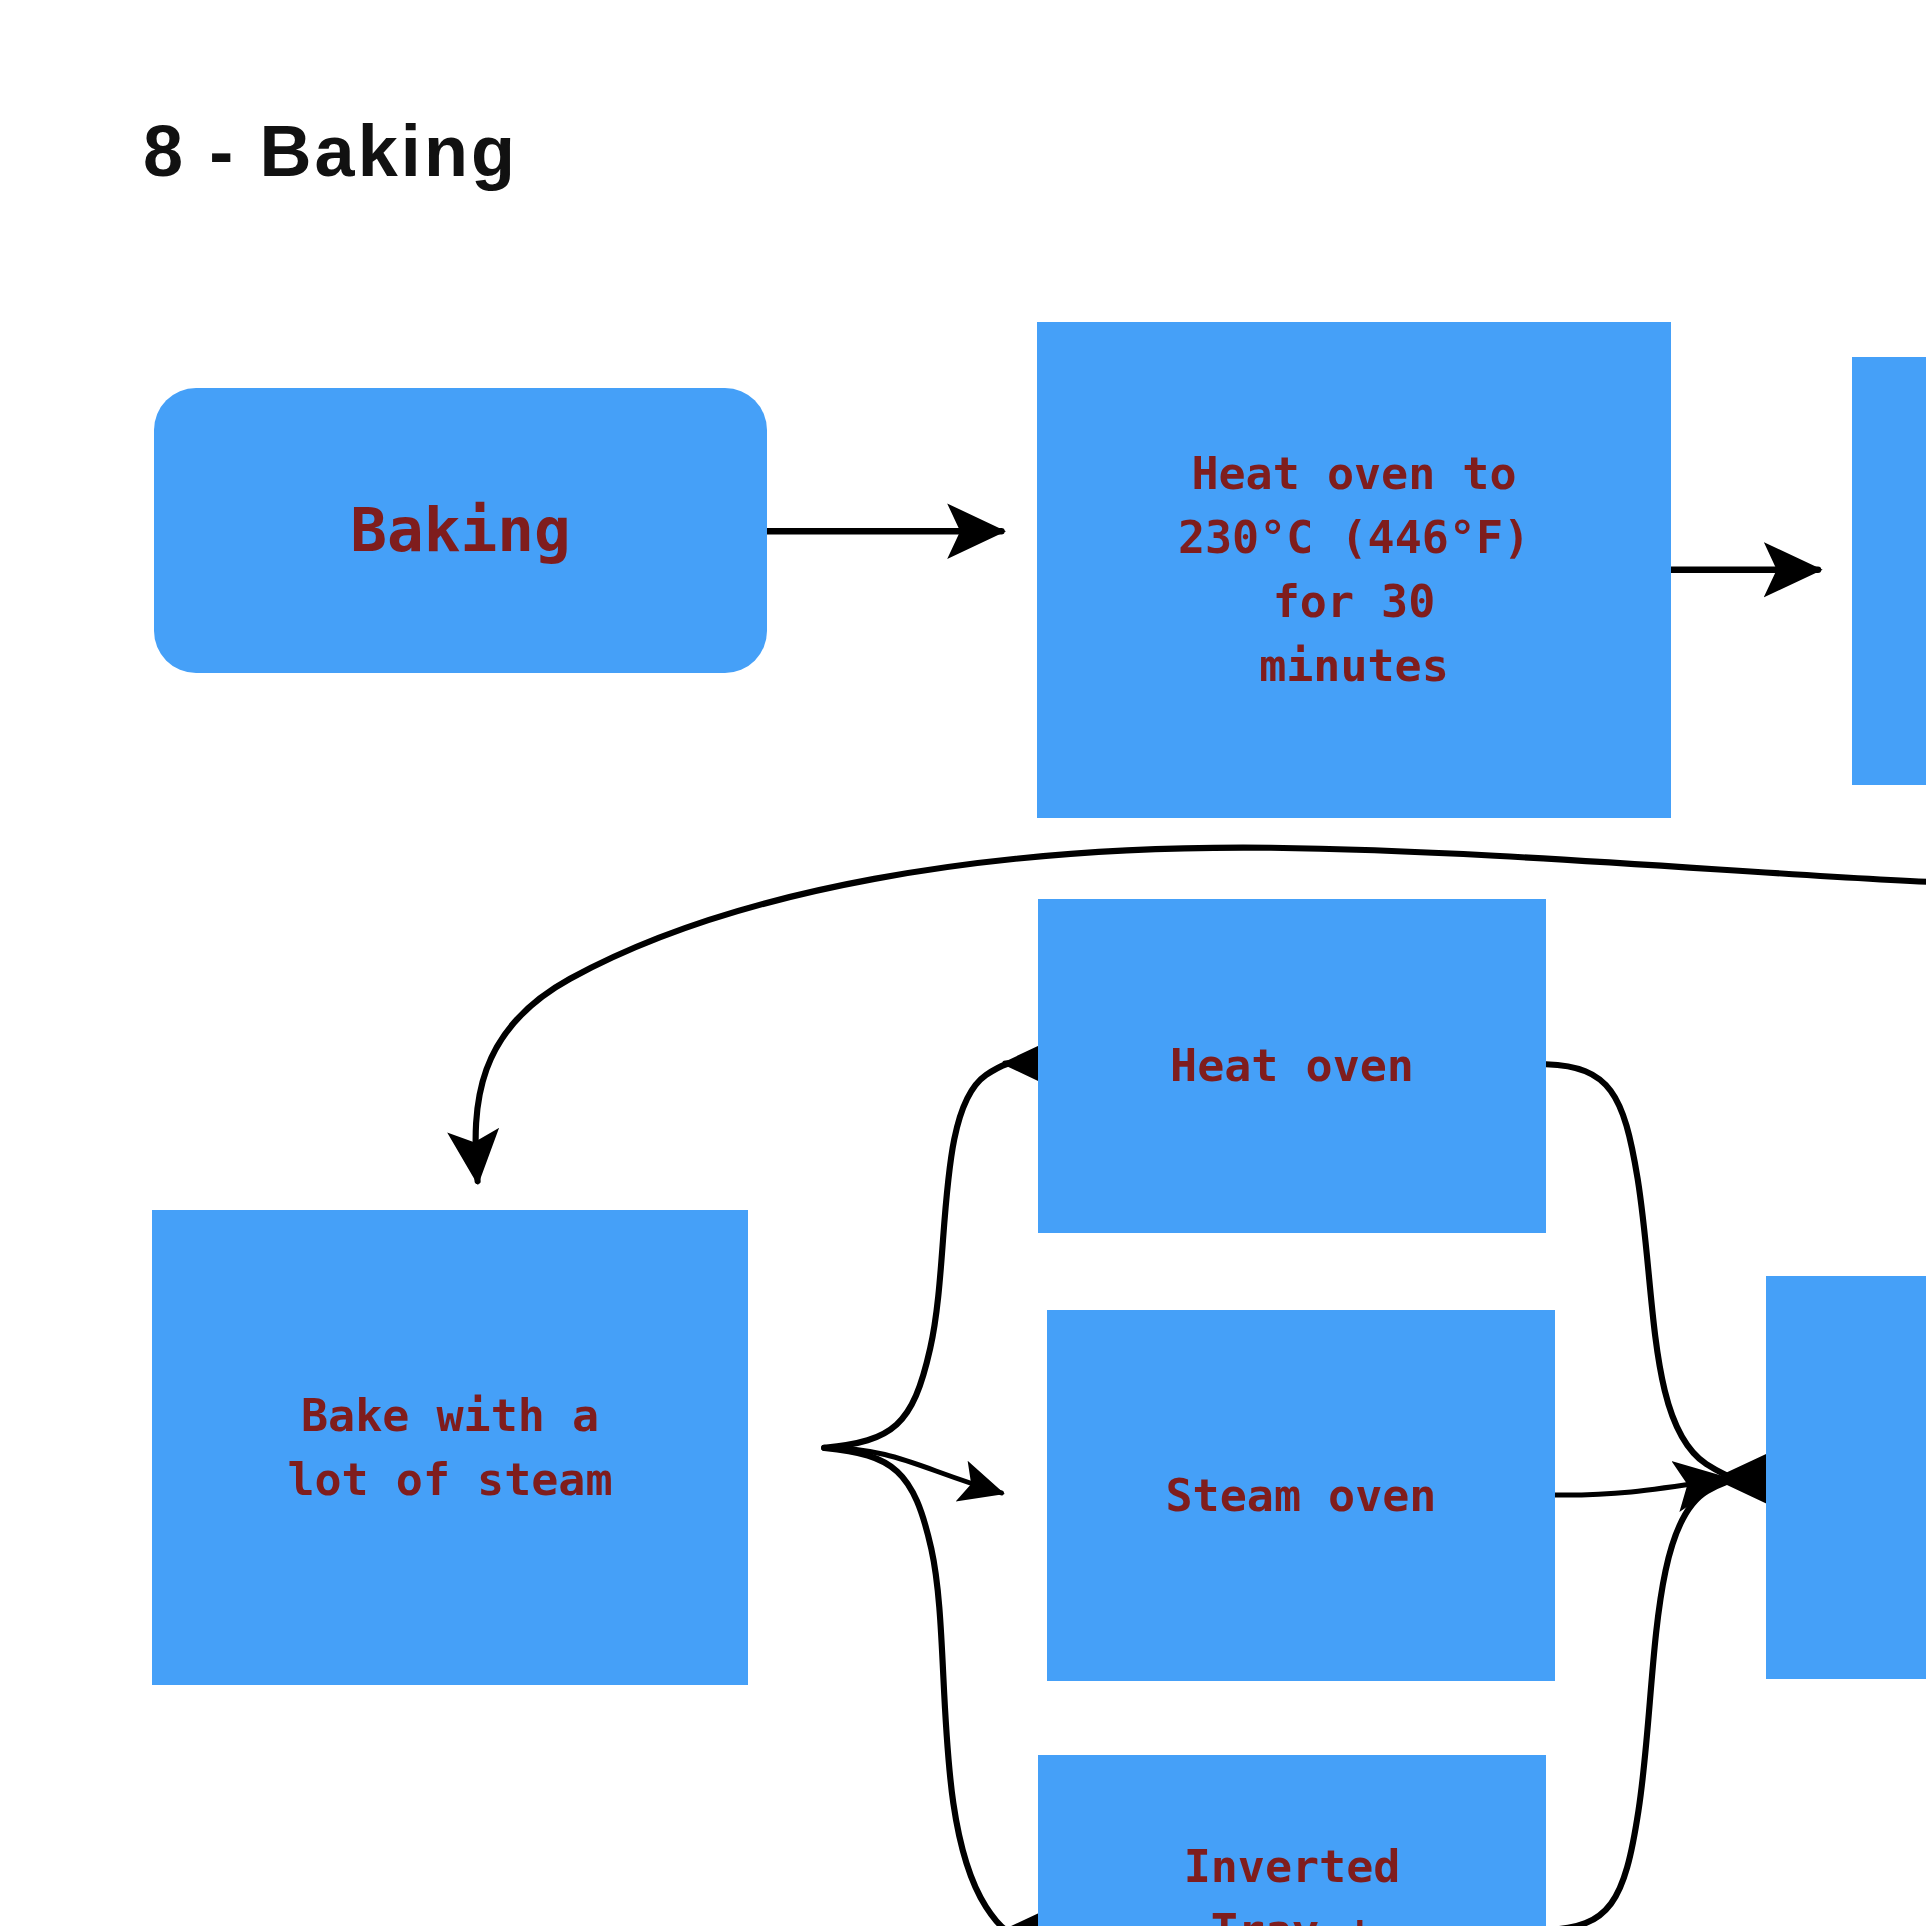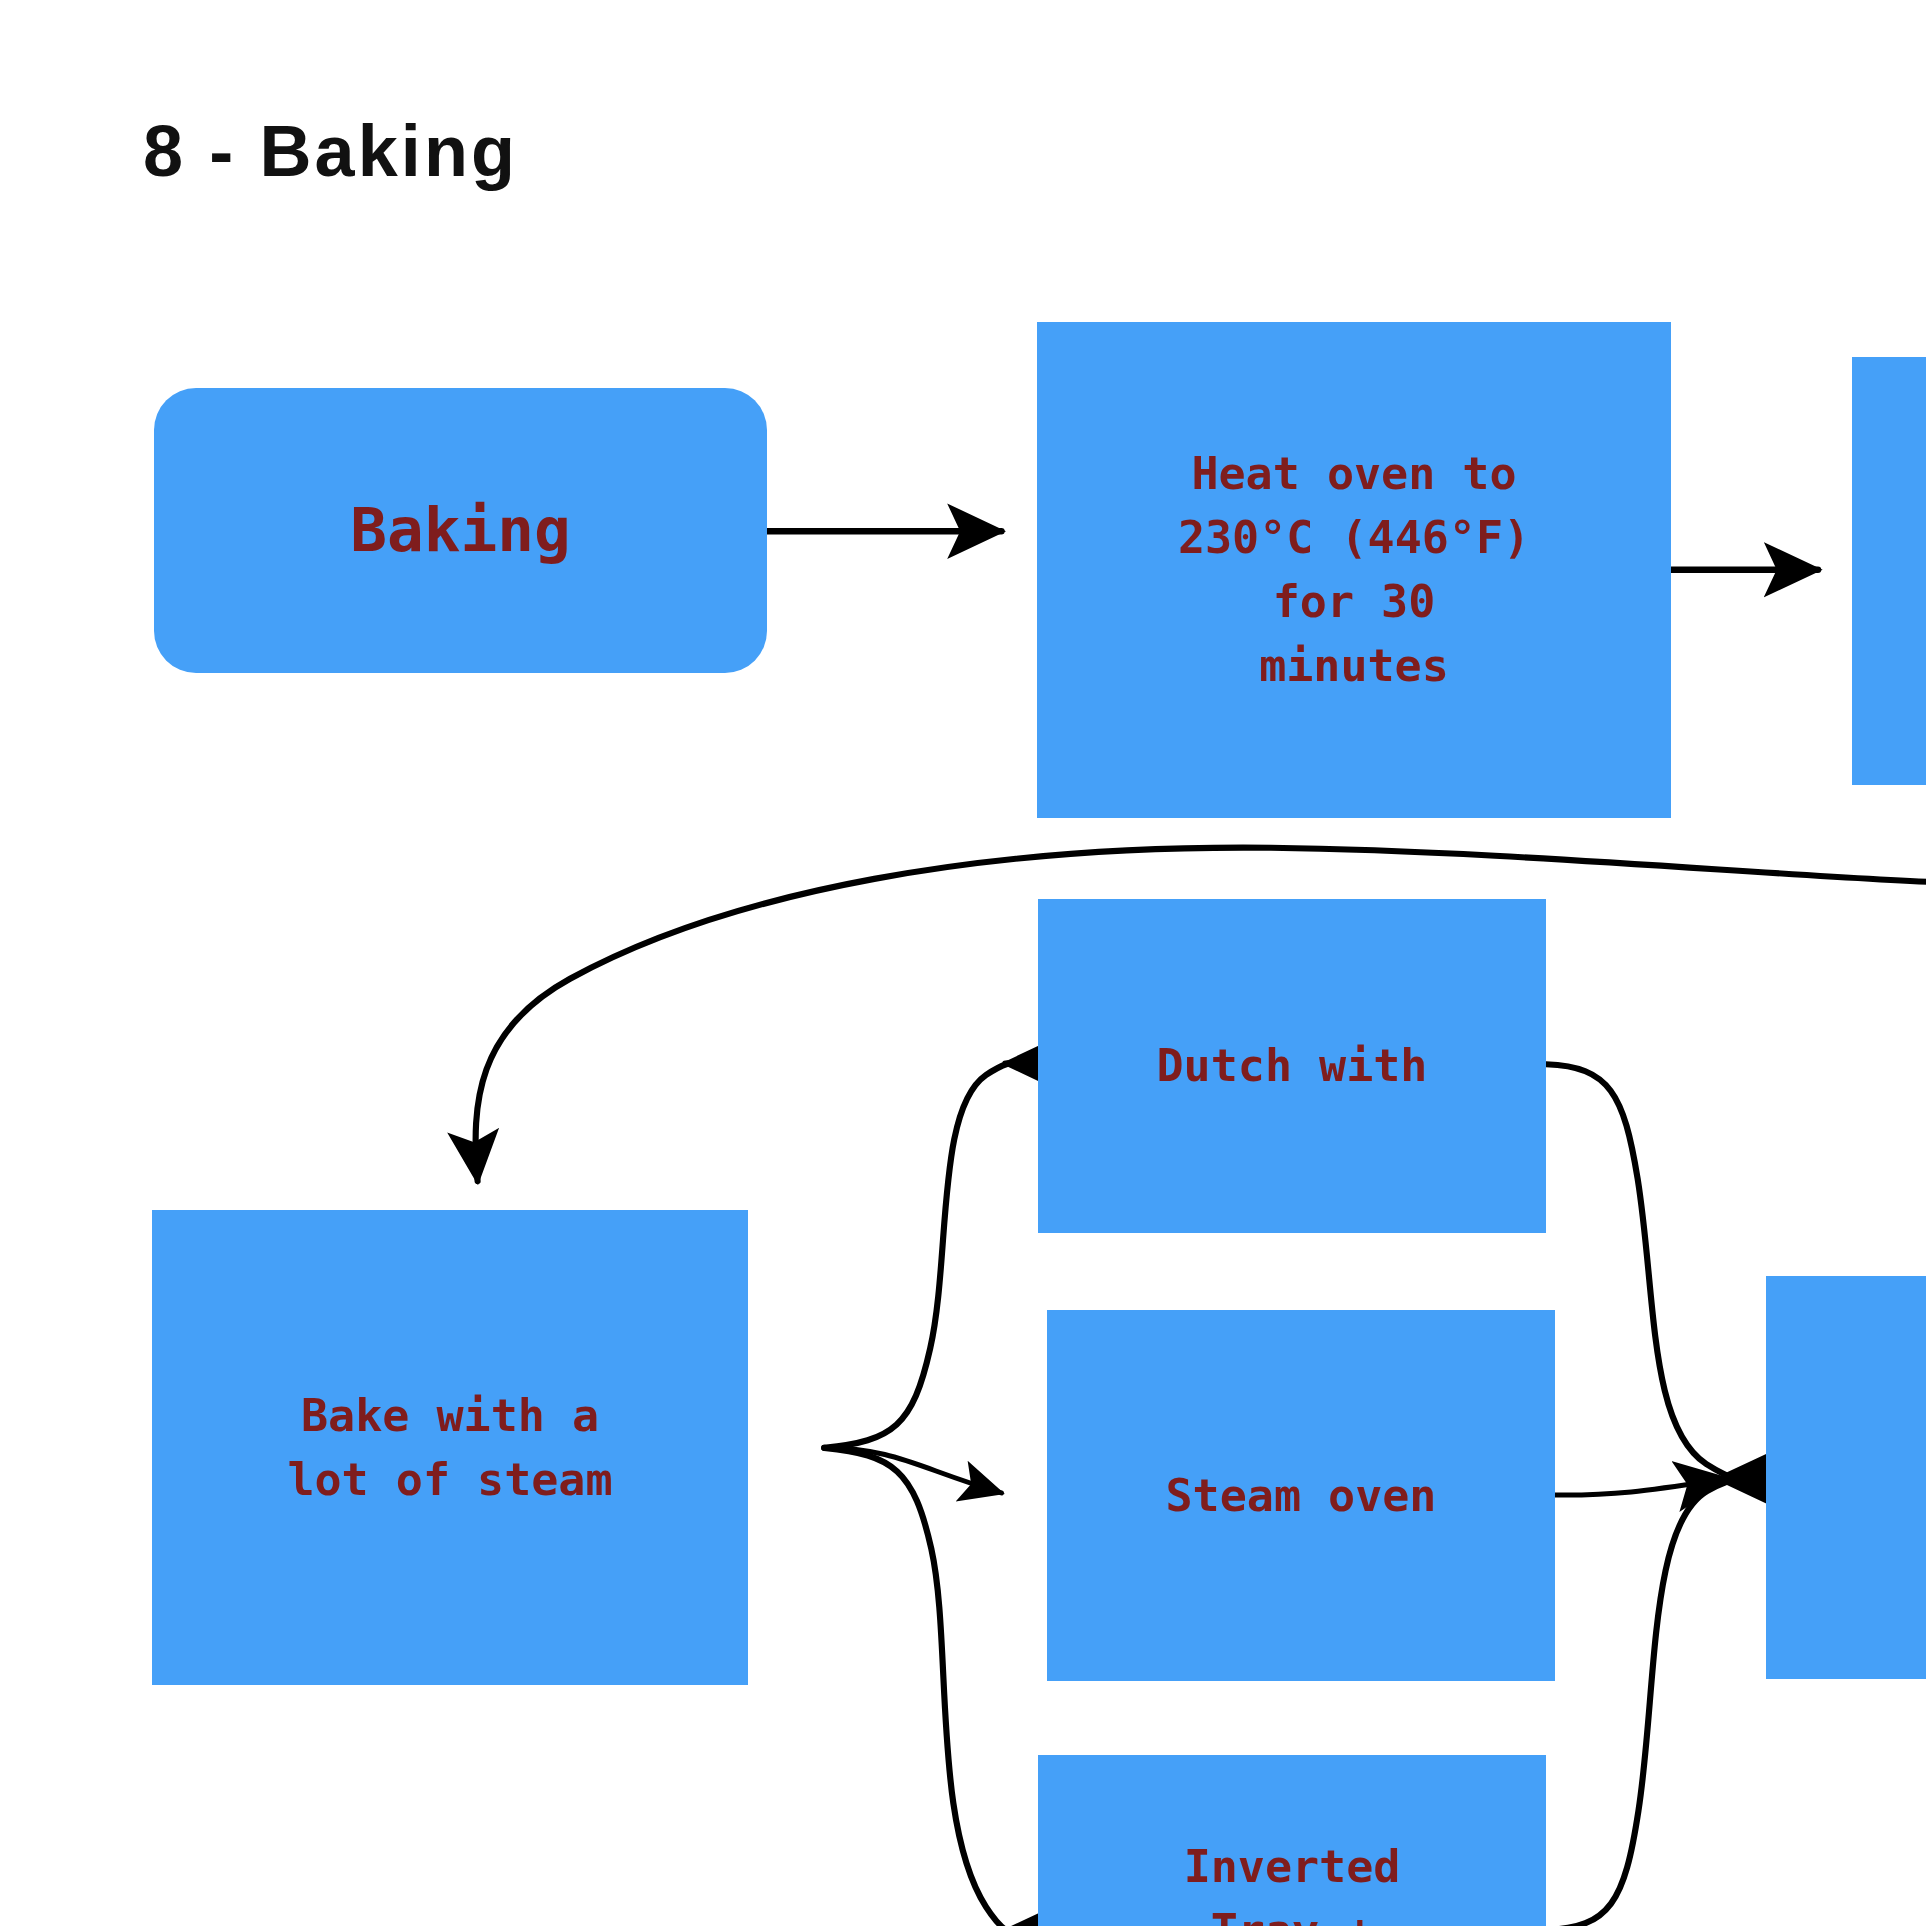--- a/index.html
+++ b/index.html
@@ -85,21 +85,21 @@
 230°C (446°F)
 for 30
 minutes</div>
 
   <div class="node" style="left:1852px;top:357px;width:538px;height:428px;font-size:45px;">Score your
 dough</div>
 
   <div class="node" style="left:152px;top:1210px;width:596px;height:475px;font-size:45px;">Bake with a
 lot of steam</div>
 
-  <div class="node" style="left:1038px;top:899px;width:508px;height:334px;font-size:45px;">Dutch with</div>
+  <div class="node" style="left:1038px;top:899px;width:508px;height:334px;font-size:45px;">Heat oven</div>
 
   <div class="node" style="left:1038px;top:1310px;width:508px;height:371px;font-size:45px;margin-left:9px;">Steam oven</div>
 
   <div class="node" style="left:1038px;top:1755px;width:508px;height:351px;font-size:45px;">Inverted
 Tray +
 Bowl</div>
 
   <div class="node" style="left:1766px;top:1276px;width:512px;height:403px;font-size:45px;">Wait 30
 minutes</div>
 

